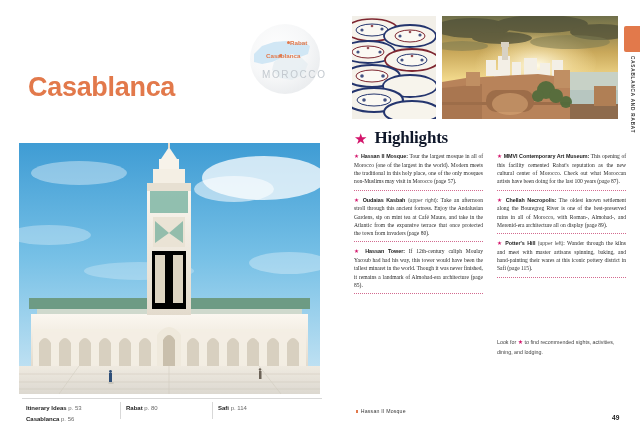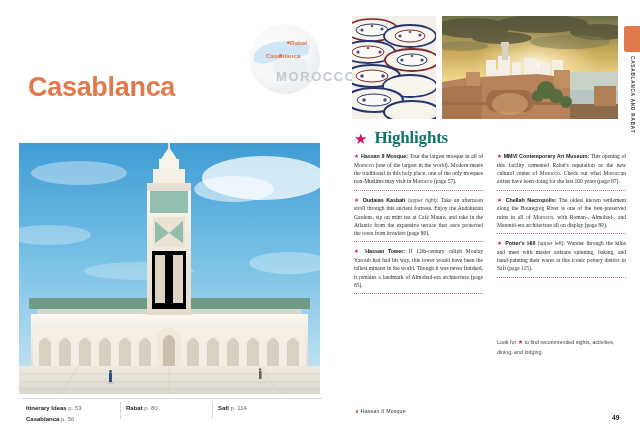--- a/index.html
+++ b/index.html
@@ -50,25 +50,24 @@
     position: absolute;
     left: 6px; top: 10px;
     width: 62px; height: 54px;
     overflow: hidden;
     border-radius: 50%;
   }
   .landmass svg { display: block; }
   .map-label-morocco {
     position: absolute;
     left: 16px; top: 47px;
-    font-size: 13px;
+    font-size: 10px;
     letter-spacing: 1.6px;
     color: #c3c9cf;
-    font-weight: bold;
-    margin-left: 14px;
+    font-weight: normal;
   }
   .map-city {
     position: absolute;
     font-size: 6.2px;
     font-weight: bold;
     color: #e2794b;
     white-space: nowrap;
   }
   .map-city.rabat { left: 44px; top: 17px; }
   .map-city.casa  { left: 20px; top: 30px; }
@@ -163,21 +162,21 @@
     left: 14px; top: 128px;
     display: flex;
     align-items: center;
     gap: 7px;
   }
   .star-big { color: #d3156b; font-size: 15px; line-height: 1; }
   .highlights-title {
     font-family: "Liberation Serif", serif;
     font-size: 17px;
     font-weight: bold;
-    color: #0f766e;
+    color: #0f172a;
     letter-spacing: -0.2px;
   }
 
   .cols {
     position: absolute;
     left: 14px; top: 152px;
     width: 272px;
     display: flex;
     gap: 14px;
   }

